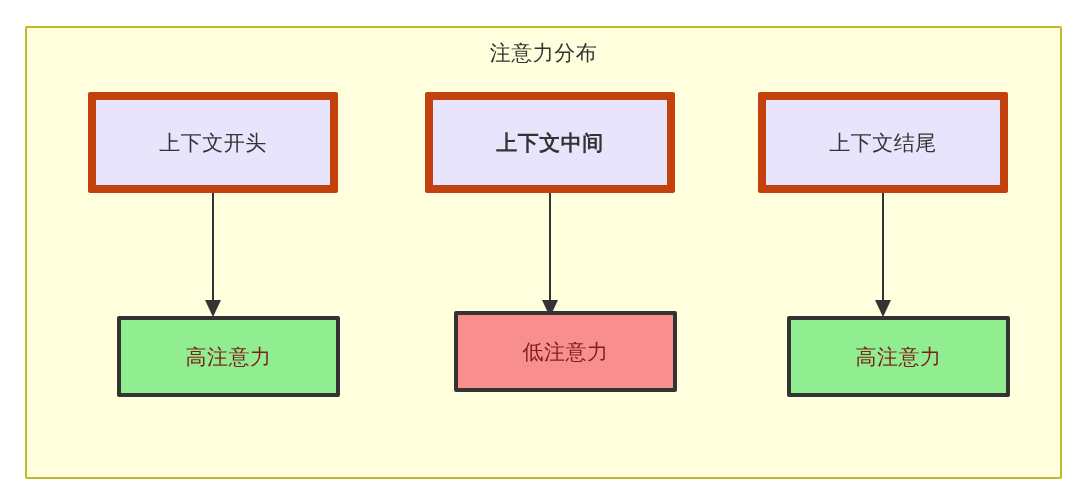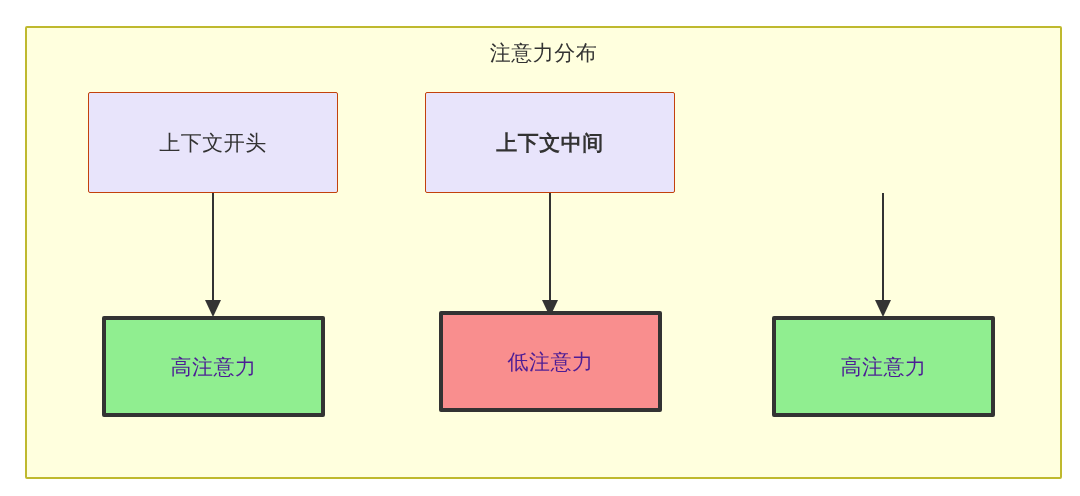--- a/index.html
+++ b/index.html
@@ -53,33 +53,34 @@
     display: flex;
     align-items: center;
     justify-content: center;
     font-size: 21px;
     line-height: 1;
     letter-spacing: 0.5px;
   }
 
   .node-context {
     background: #e8e4fb;
-    border: 1px solid #c2410c;
+    border: 8px solid #c2410c;
     border-radius: 2px;
     color: #333333;
     width: 250px;
     height: 101px;
   }
 
   .node-attention {
     border: 4px solid #333333;
     border-radius: 2px;
-    color: #4c1d95;
+    color: #7f1d1d;
     width: 223px;
-    height: 101px;
+    height: 81px;
+    margin-left: 15px;
   }
 
   .fill-high { background: #90ee90; }
   .fill-low  { background: #f98e8e; }
 
   
   .edge-layer {
     position: absolute;
     left: 0;
     top: 0;
@@ -122,20 +123,23 @@
   </svg>
 
   <div class="node node-context" style="left:88px; top:92px;">
     <span>上下文开头</span>
   </div>
 
   <div class="node node-context" style="left:425px; top:92px;font-weight:bold;">
     <span>上下文中间</span>
   </div>
 
+  <div class="node node-context" style="left:758px; top:92px;">
+    <span>上下文结尾</span>
+  </div>
 
   <div class="node node-attention fill-high" style="left:102px; top:316px;">
     <span>高注意力</span>
   </div>
 
   <div class="node node-attention fill-low" style="left:439px; top:311px;">
     <span>低注意力</span>
   </div>
 
   <div class="node node-attention fill-high" style="left:772px; top:316px;">

